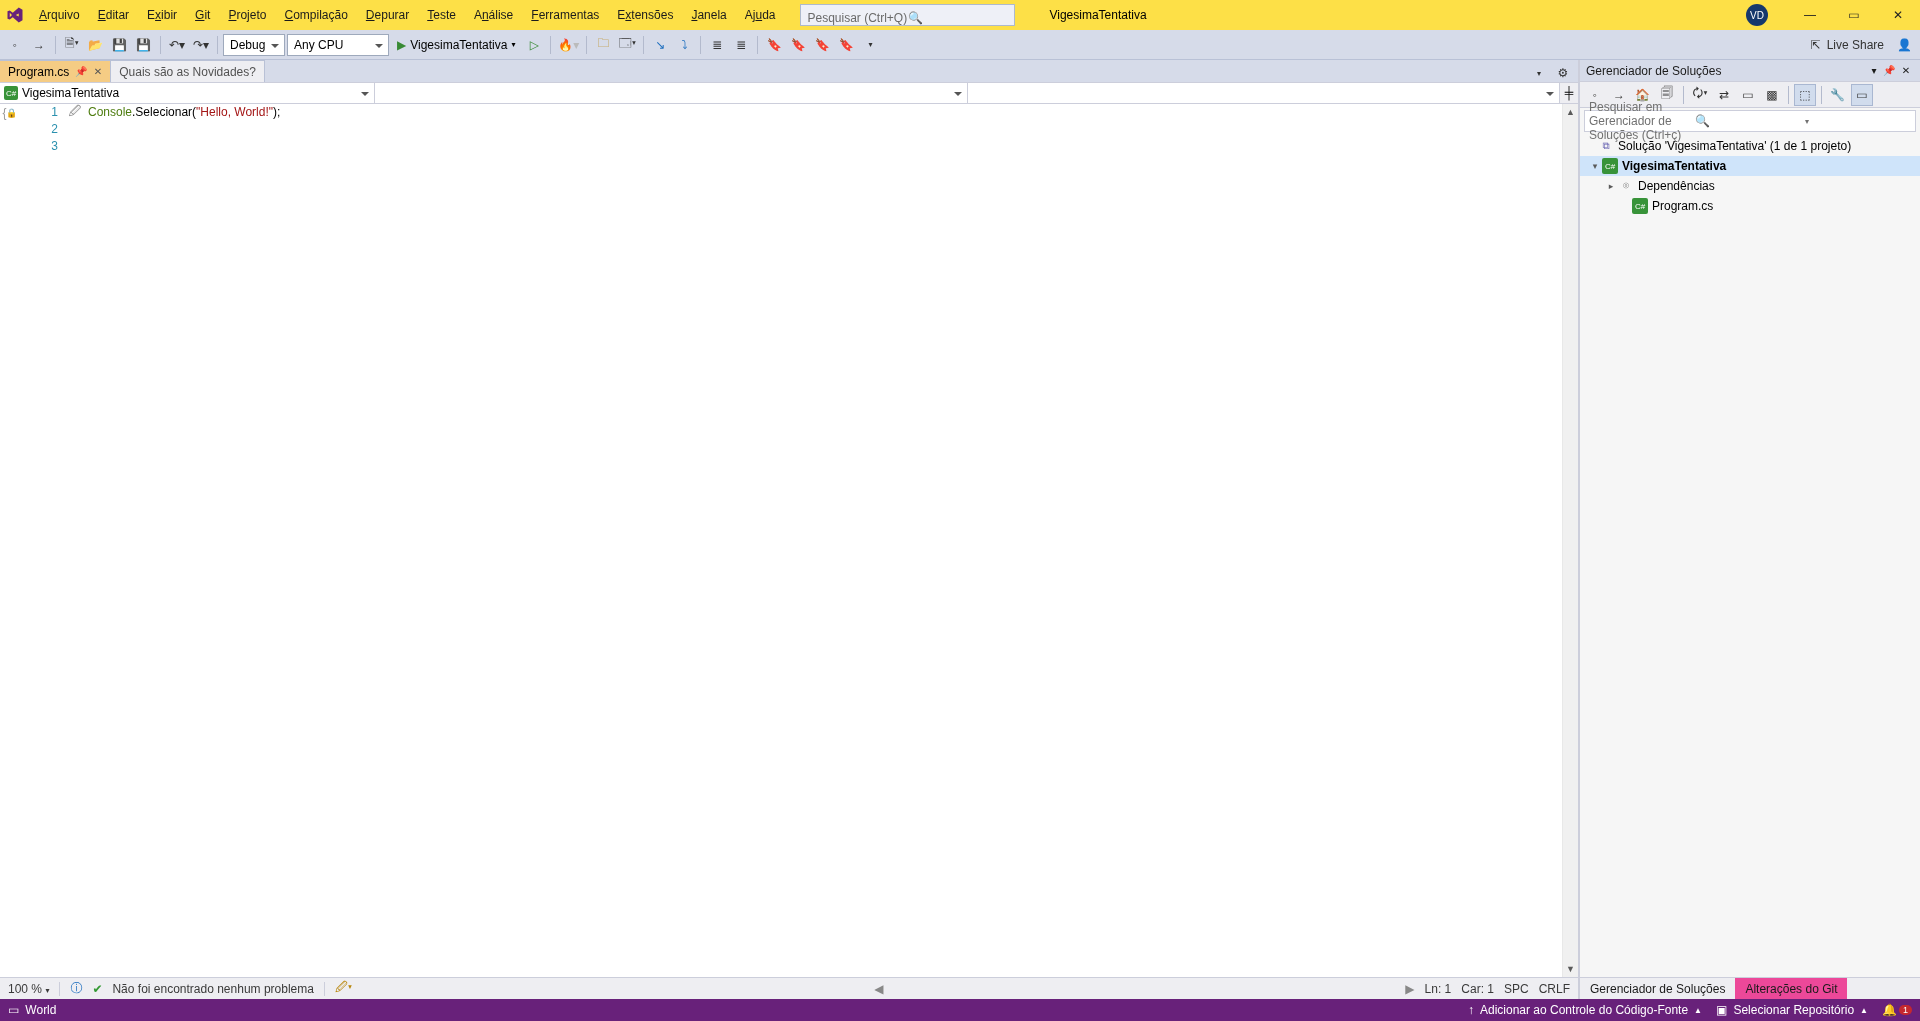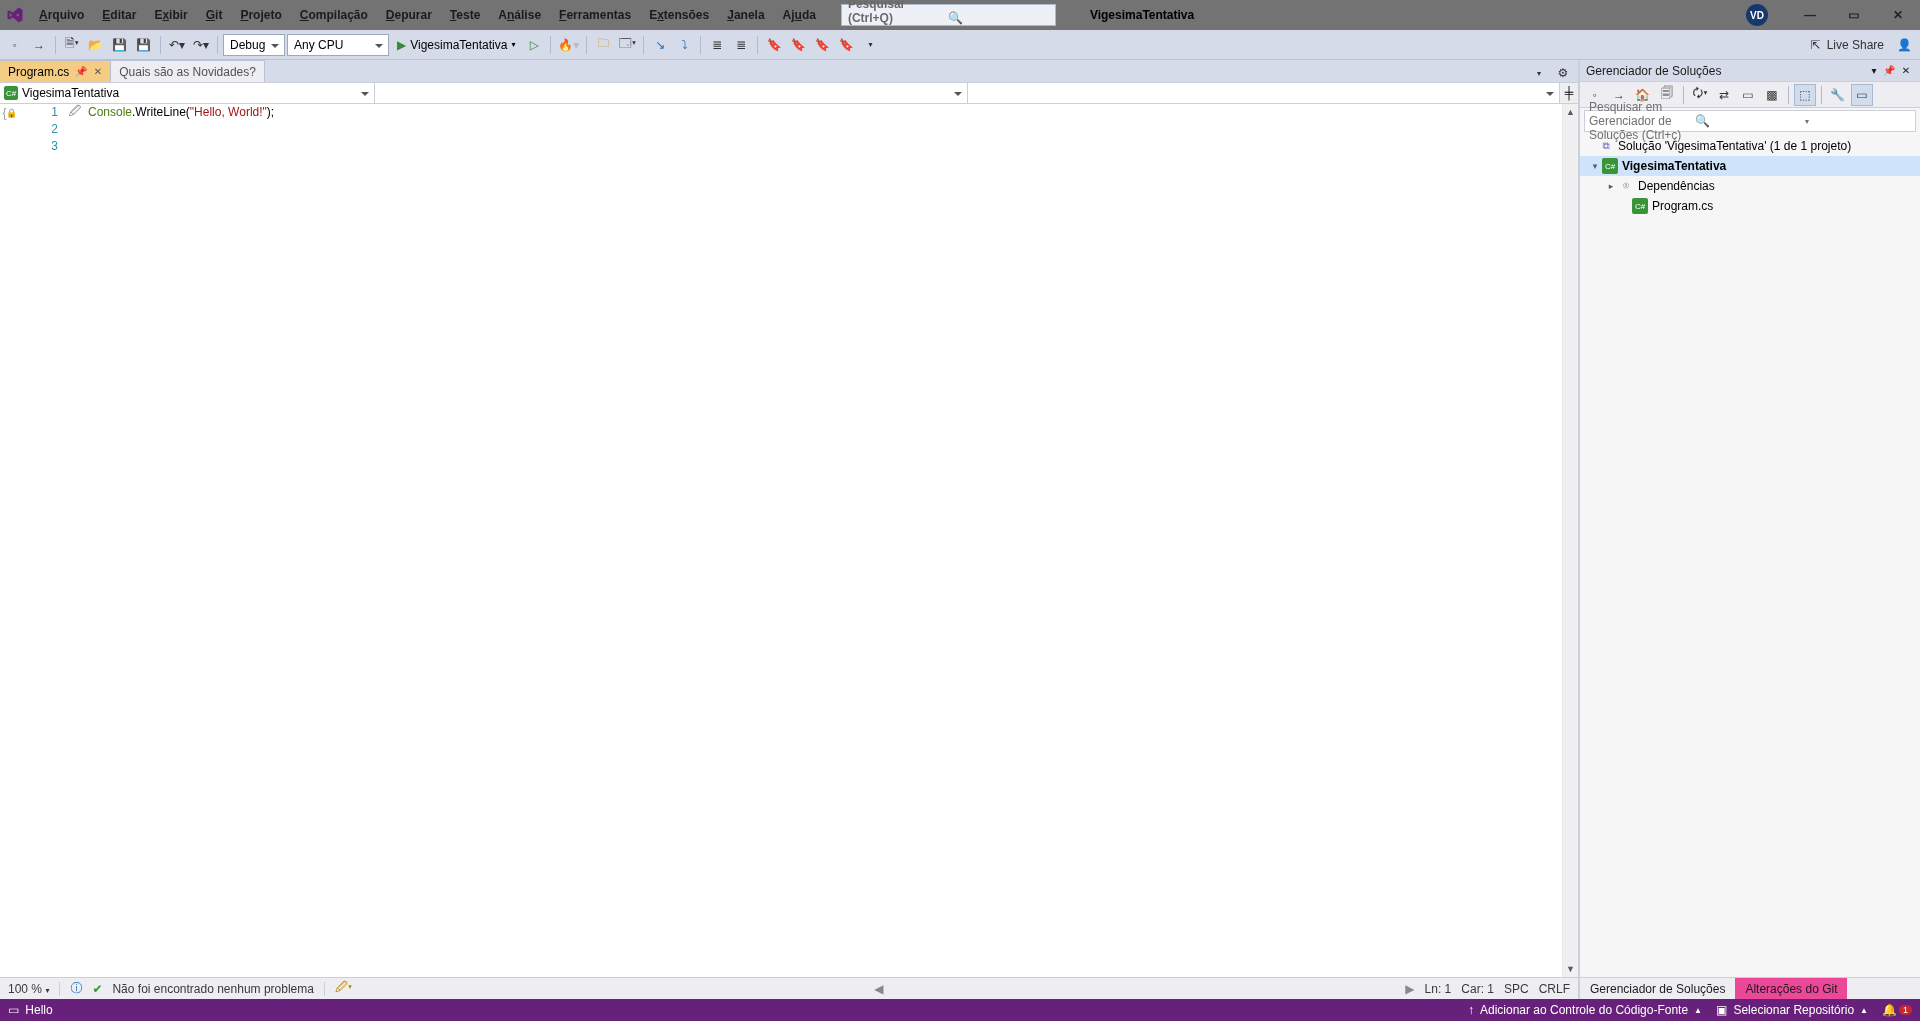--- a/index.html
+++ b/index.html
@@ -1,17 +1,17 @@
 <!DOCTYPE html>
 <html><head>
 <meta charset="utf-8">
 <style>
 * { margin: 0; padding: 0; box-sizing: border-box; font-family: "Segoe UI", sans-serif; font-size: 12px; }
 html, body { width: 1920px; height: 1021px; overflow: hidden; background: #fff; }
-.titlebar { height: 30px; background: #737373; display: flex; align-items: center; font-weight: bold; }
+.titlebar { height: 30px; background: #fde047; display: flex; align-items: center; }
 .vs-logo { width: 30px; display: flex; align-items: center; justify-content: center; }
 .vs-logo svg { width: 18px; height: 18px; }
 .menu { display: flex; }
 .menu-item { padding: 0 9px; height: 30px; line-height: 30px; cursor: pointer; color: #1b1b1b; }
 .menu-item u { text-decoration: underline; }
 .search { margin-left: 16px; width: 215px; height: 22px; border: 1px solid #adb9cd; background: #eef0f7; display: flex; align-items: flex-end; padding: 0 6px; color: #6a6a6a; }
 .search span { flex: 1; }
 .project-name { margin-left: 24px; padding: 0 10px; color: #000; }
 .title-spacer { flex: 1; }
 .avatar { width: 22px; height: 22px; border-radius: 50%; background: #16386c; color: #fff; display: flex; align-items: center; justify-content: center; font-size: 10px; margin-right: 20px; }
@@ -215,21 +215,21 @@
       </div>
       <div class="gutter">
         <div>1</div>
         <div>2</div>
         <div>3</div>
       </div>
       <div style="width:18px">
         <div style="height:17px;display:flex;align-items:center;justify-content:center;color:#888">🖉</div>
       </div>
       <div class="code">
-        <div class="line"><span class="c-class">Console</span><span>.WriteLine(</span><span class="c-string">"Hello, World!"</span><span>);</span></div>
+        <div class="line"><span class="c-class">Console</span><span>.Selecionar(</span><span class="c-string">"Hello, World!"</span><span>);</span></div>
         <div class="line"></div>
       </div>
       <div class="v-scrollbar">
         <div class="arrow">▲</div>
         <div class="arrow">▼</div>
       </div>
     </div>
 
     <div class="editor-statusline">
       <span><span>100 %</span> <span style="font-size:8px">▾</span></span>
@@ -303,21 +303,21 @@
     <div class="panel-tabs">
       <div class="panel-tab">Gerenciador de Soluções</div>
       <div class="panel-tab active">Alterações do Git</div>
     </div>
   </div>
 </div>
 
 <div class="statusbar">
   <div class="sb-item">
     <span>▭</span>
-    <span>Hello</span>
+    <span>World</span>
   </div>
   <div class="sb-spacer"></div>
   <div class="sb-item">
     <span>↑</span>
     <span>Adicionar ao Controle do Código-Fonte</span>
     <span class="drop-tri">▲</span>
   </div>
   <div class="sb-item">
     <span>▣</span>
     <span>Selecionar Repositório</span>

